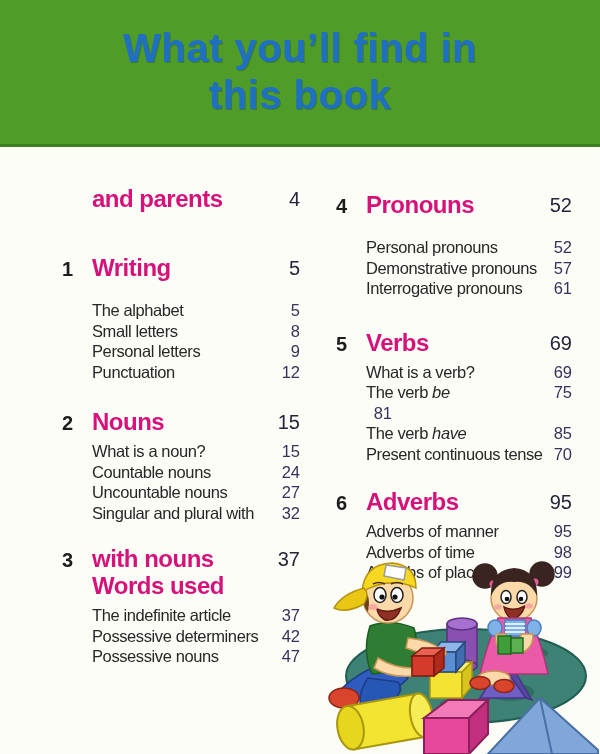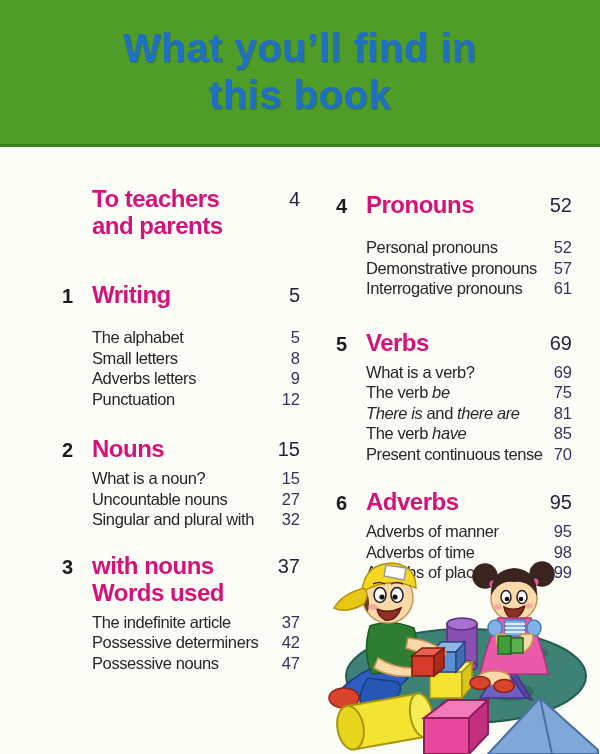--- a/index.html
+++ b/index.html
@@ -65,21 +65,20 @@
       <span>this book</span>
     </h1>
   </header>
 
   <div class="col col-left">
 
     <section>
       <div class="sec-head">
         <span class="sec-num"></span>
         <h2 class="sec-title">
-          <span>To teachers</span>
           <span>and parents</span>
         </h2>
         <span class="sec-page">4</span>
       </div>
     </section>
 
     <section class="mt-writing">
       <div class="sec-head">
         <span class="sec-num">1</span>
         <h2 class="sec-title">
@@ -90,21 +89,21 @@
       <ul class="sub-list">
         <li class="sub-row">
           <span>The alphabet</span>
           <span class="sub-page">5</span>
         </li>
         <li class="sub-row">
           <span>Small letters</span>
           <span class="sub-page">8</span>
         </li>
         <li class="sub-row">
-          <span>Adverbs letters</span>
+          <span>Personal letters</span>
           <span class="sub-page">9</span>
         </li>
         <li class="sub-row">
           <span>Punctuation</span>
           <span class="sub-page">12</span>
         </li>
       </ul>
     </section>
 
     <section class="mt-nouns">
@@ -114,20 +113,24 @@
           <span>Nouns</span>
         </h2>
         <span class="sec-page">15</span>
       </div>
       <ul class="sub-list">
         <li class="sub-row">
           <span>What is a noun?</span>
           <span class="sub-page">15</span>
         </li>
         <li class="sub-row">
+          <span>Countable nouns</span>
+          <span class="sub-page">24</span>
+        </li>
+        <li class="sub-row">
           <span>Uncountable nouns</span>
           <span class="sub-page">27</span>
         </li>
         <li class="sub-row">
           <span>Singular and plural with</span>
           <span class="sub-page">32</span>
         </li>
       </ul>
     </section>
 
@@ -194,21 +197,20 @@
       <ul class="sub-list">
         <li class="sub-row">
           <span>What is a verb?</span>
           <span class="sub-page">69</span>
         </li>
         <li class="sub-row">
           <span><span>The verb </span><span class="italic">be</span></span>
           <span class="sub-page">75</span>
         </li>
         <li class="sub-row">
-          <span><span class="italic">There is</span><span> and </span><span class="italic">there are</span></span>
           <span class="sub-page">81</span>
         </li>
         <li class="sub-row">
           <span><span>The verb </span><span class="italic">have</span></span>
           <span class="sub-page">85</span>
         </li>
         <li class="sub-row">
           <span>Present continuous tense</span>
           <span class="sub-page">70</span>
         </li>

